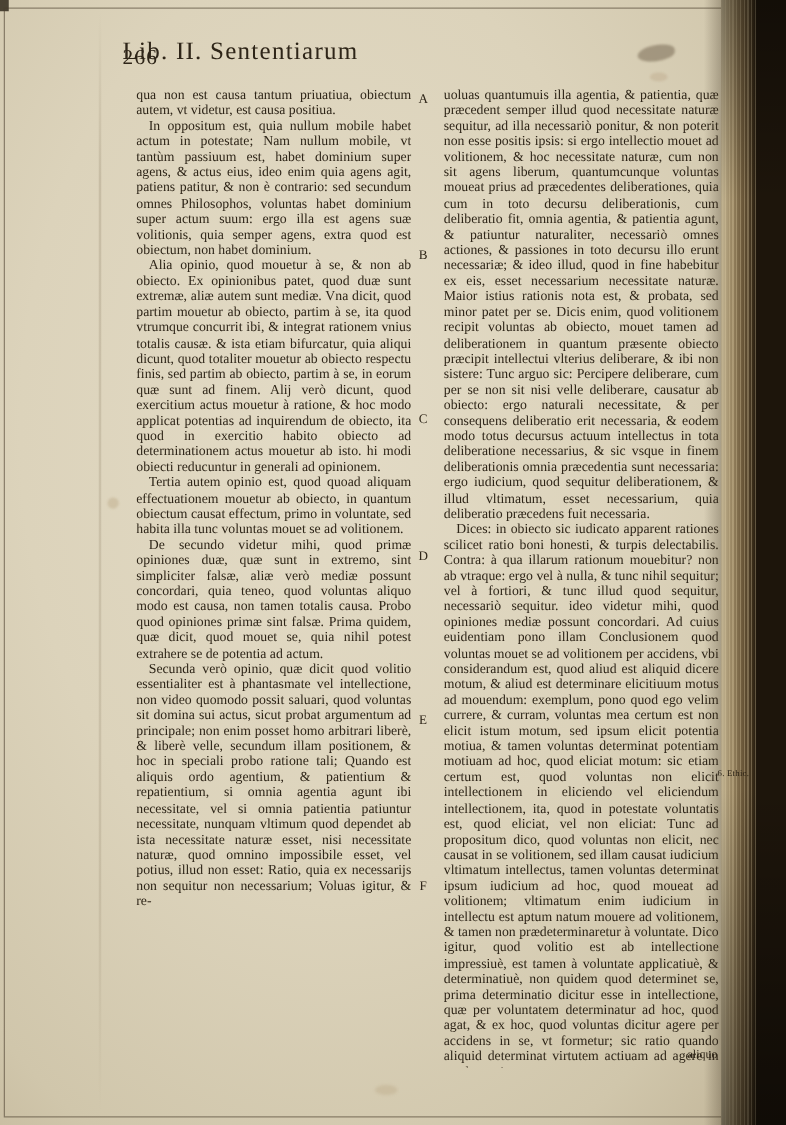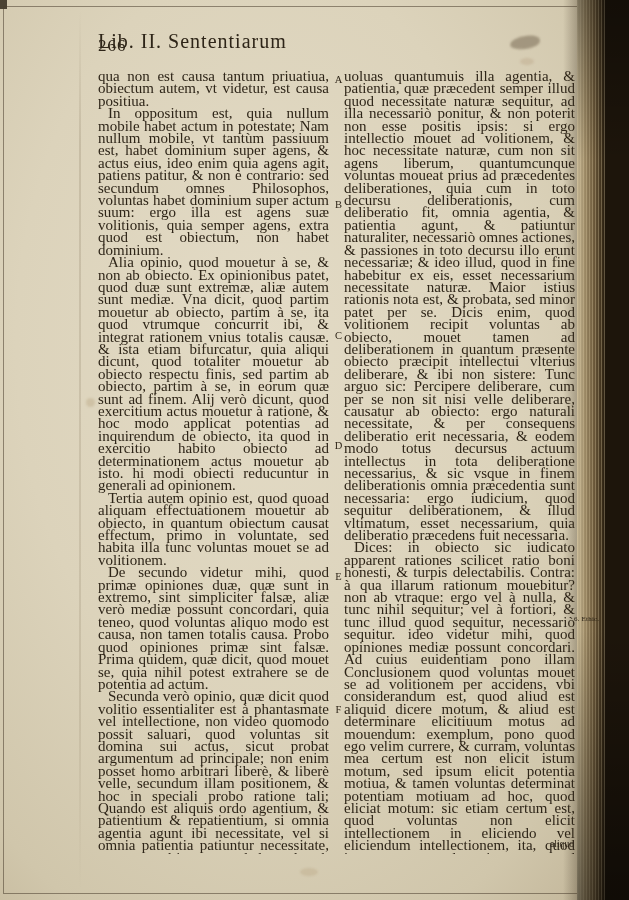--- a/index.html
+++ b/index.html
@@ -67,23 +67,24 @@
     transform:rotate(-6deg);
   }
   
   .textblock{
     position:absolute;left:98px;top:70px;width:477px;height:784px;
     display:flex;gap:15px;
     overflow:hidden;
   }
   .col{
     width:231px;height:100%;
-    font-size:15px;line-height:12.4px;
+    font-size:11px;line-height:12.4px;
     text-align:justify;
     overflow:hidden;
+    margin-left:11px;
   }
   .col p{margin:0;text-indent:10px;}
   .col p.noindent{text-indent:0;}
   
   .mletter{
     position:absolute;left:332px;width:13px;
     text-align:center;font-size:10.5px;
   }
   .margin-note{
     position:absolute;left:574px;top:615px;width:50px;

